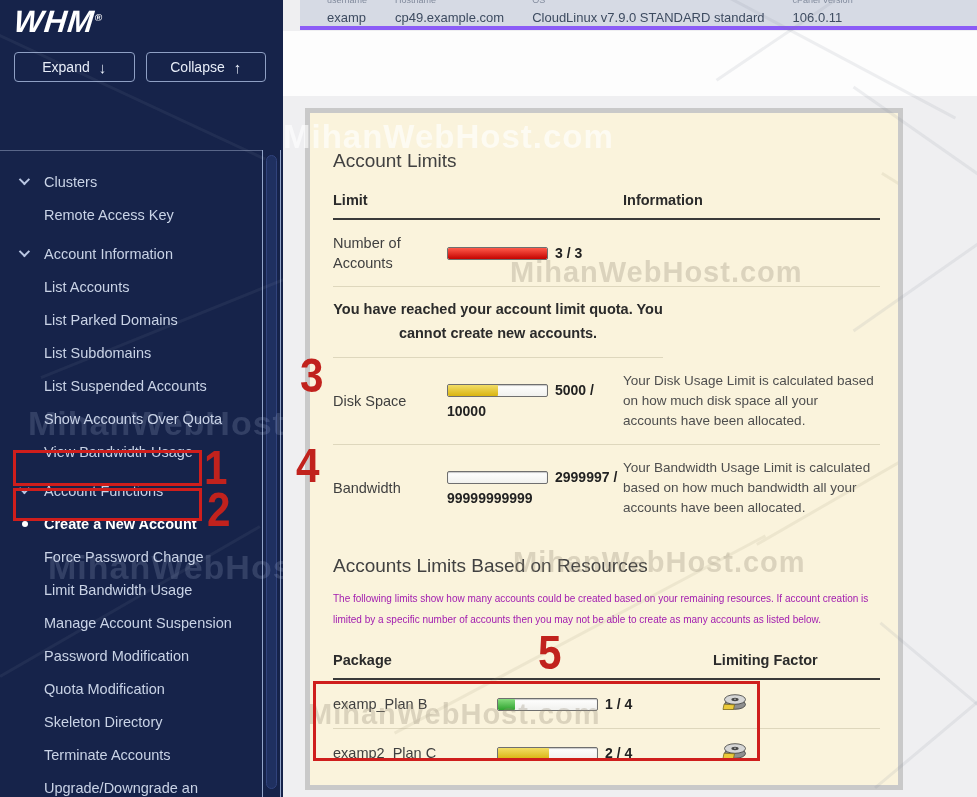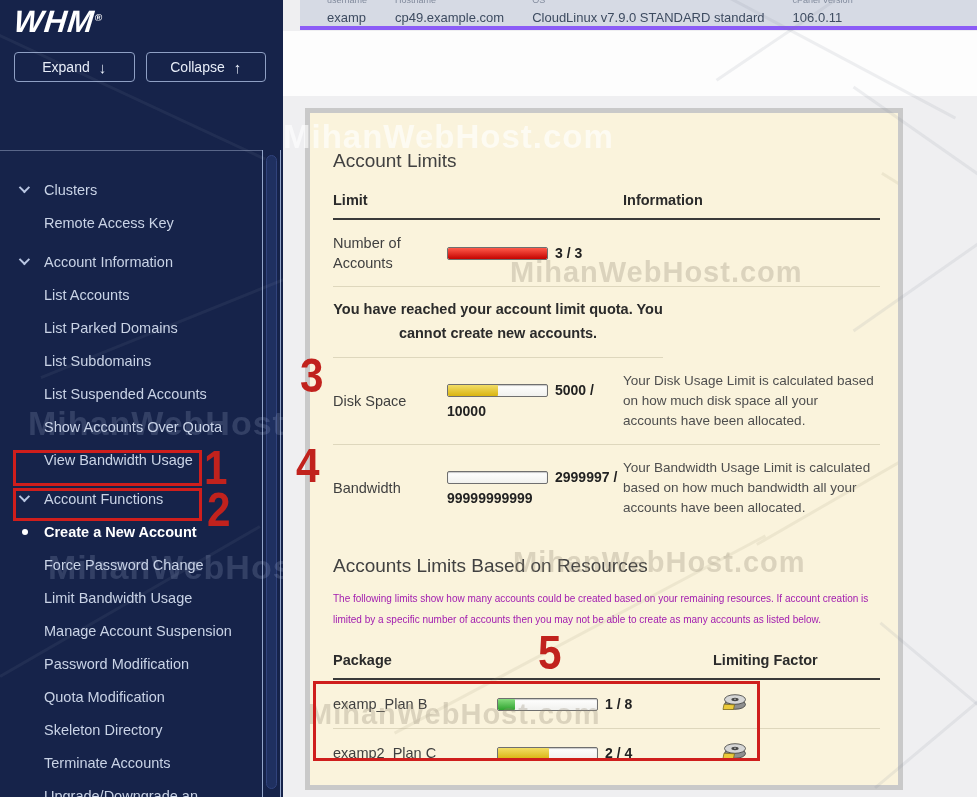--- a/index.html
+++ b/index.html
@@ -20,21 +20,21 @@
               cursor:pointer; }
   .side-btn .arrow { font-size:15px; }
   #search-wrap { position:absolute; left:14px; top:99px; width:253px; height:31px;
                  background:#dde1ec; border-radius:3px; display:flex; align-items:center; }
   #search-input { flex:1; border:none; background:transparent; outline:none;
                   font-size:13.5px; color:#20242c; padding:0 10px;
                   font-family:"Liberation Sans", sans-serif; }
   #search-clear { width:30px; text-align:center; color:#3b4149; font-size:15px; cursor:pointer; }
 
   #nav { position:absolute; left:0; top:150px; width:262px; bottom:0; overflow:hidden;
-         border-top:1px solid rgba(170,185,215,.45); padding-top:16px; }
+         border-top:1px solid rgba(170,185,215,.45); padding-top:8px; }
   .nav-item { height:33px; display:flex; align-items:center; position:relative;
               padding-left:44px; color:#c9d3e6; font-size:14.5px; cursor:pointer;
               white-space:nowrap; }
   .nav-item.group { margin-top:6px; }
   .nav-item.active { color:#ffffff; font-weight:bold; }
   .nav-item.wrap2 { height:auto; white-space:normal; line-height:21px;
                     padding-top:7px; padding-bottom:7px; padding-right:50px; }
   .chev { position:absolute; left:19px; top:12px; width:8px; height:8px;
           border-right:2px solid #b9c6e2; border-bottom:2px solid #b9c6e2;
           transform:rotate(45deg) translateY(-2px); }
@@ -282,21 +282,21 @@
   <div id="sec2-desc">The following limits show how many accounts could be created based on your remaining resources. If account creation is limited by a specific number of accounts then you may not be able to create as many accounts as listed below.</div>
 
   <div class="rt-head">
     <div class="hcol1">Package</div>
     <div>Limiting Factor</div>
   </div>
 
   <div class="pkg-row">
     <div class="pkg-name">examp_Plan B</div>
     <div class="pkg-bar">
-      <span class="pbar"><span class="pfill c-green" style="width: 17%; display: block;"></span></span><b>1 / 8</b>
+      <span class="pbar"><span class="pfill c-green" style="width: 17%; display: block;"></span></span><b>1 / 4</b>
     </div>
     <div class="pkg-icon">
       <svg width="26" height="20" viewBox="0 0 26 20">
         <ellipse cx="14" cy="12.5" rx="10.5" ry="4.8" fill="#8e8e8e" stroke="#3c3c3c" stroke-width="0.8"></ellipse>
         <ellipse cx="14" cy="7.5" rx="10.5" ry="4.8" fill="#d6d6d6" stroke="#3c3c3c" stroke-width="0.8"></ellipse>
         <ellipse cx="14" cy="7.5" rx="3.6" ry="1.7" fill="#474747"></ellipse>
         <circle cx="14" cy="7.3" r="0.7" fill="#ddd"></circle>
         <path d="M3 12.2 L2 17.5 L12.5 17.5 L13.5 12.8 Z" fill="#ecca3a" stroke="#7a6a1a" stroke-width="0.8"></path>
       </svg>
     </div>

